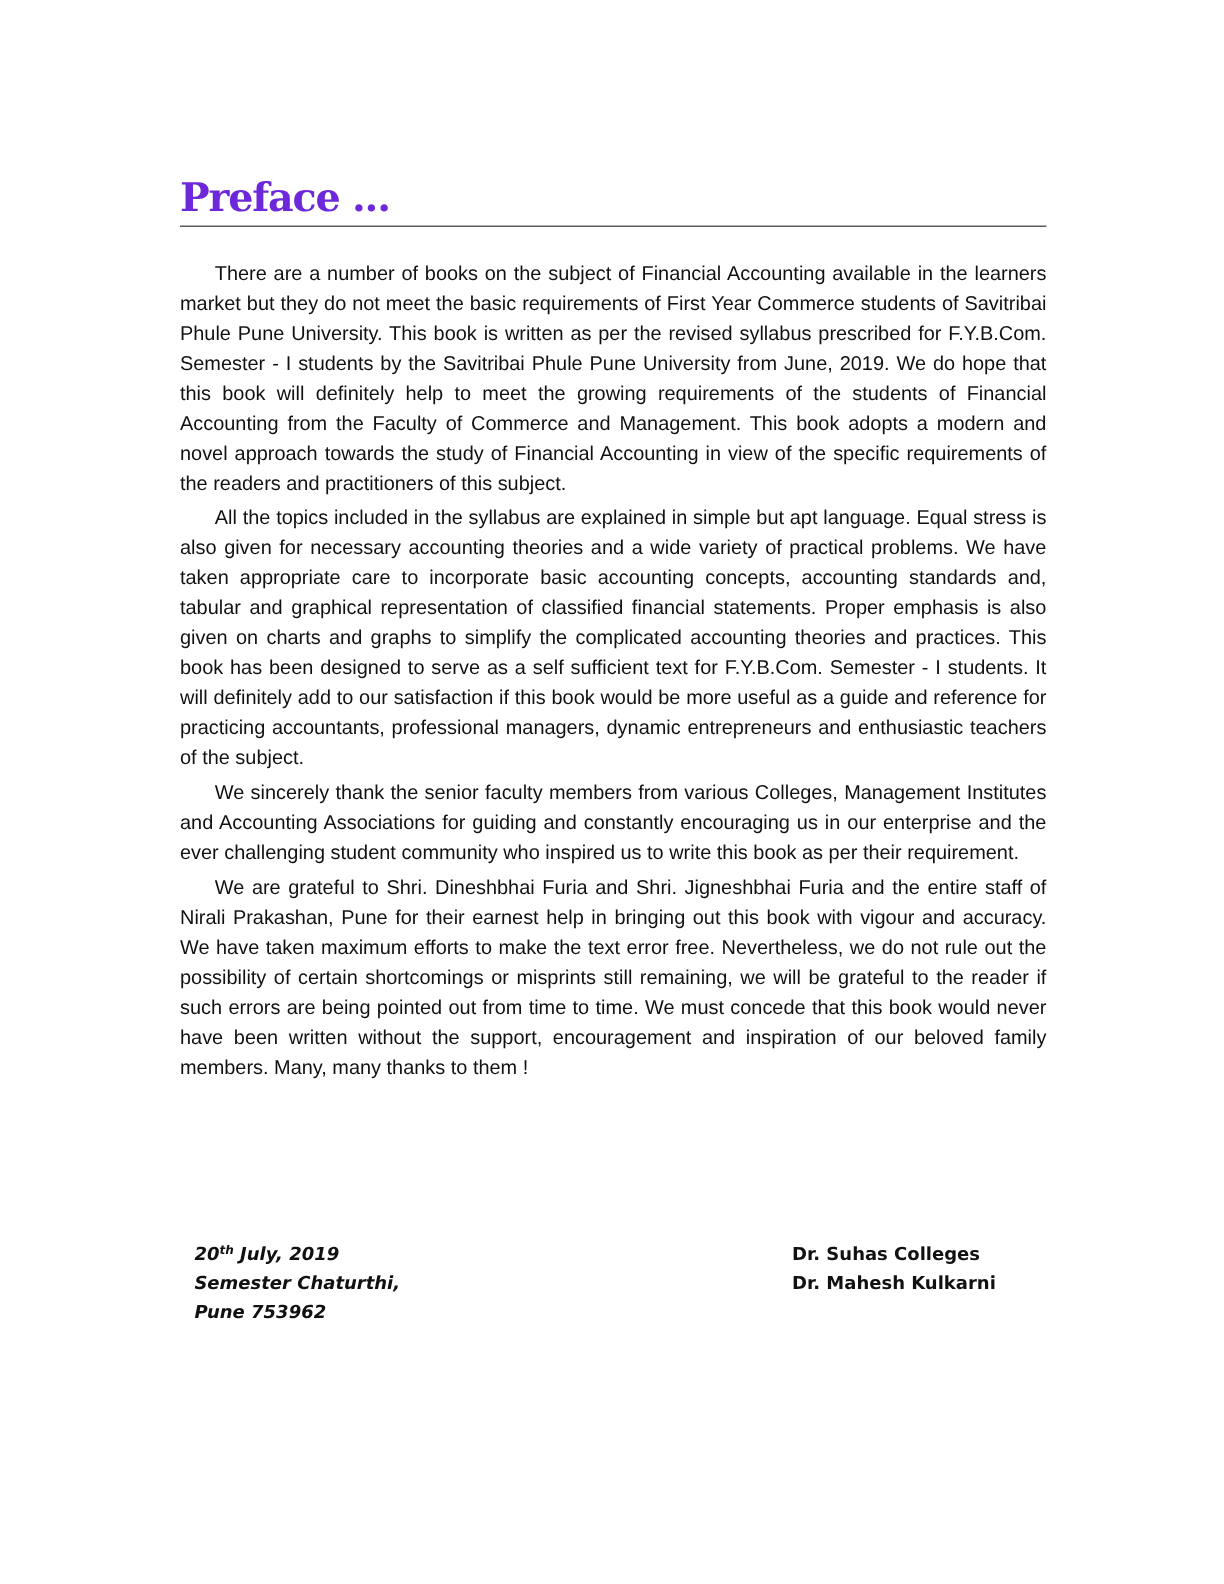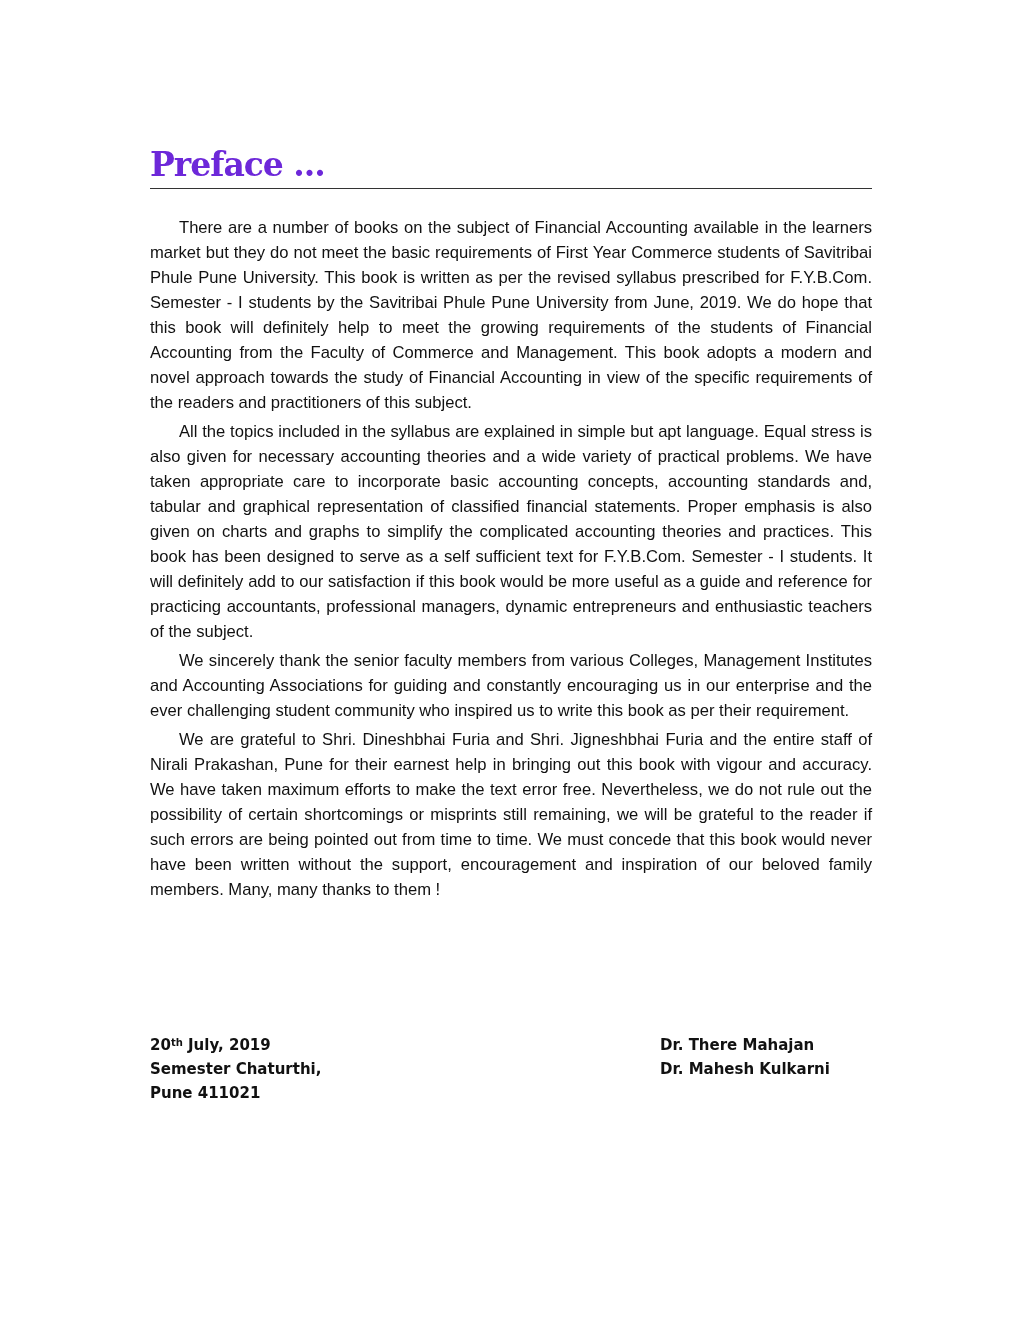--- a/index.html
+++ b/index.html
@@ -7,21 +7,21 @@
   .page { position: absolute; left: 150px; top: 145px; width: 722px; }
   .title {
     font-family: "DejaVu Serif", serif; font-weight: bold; font-size: 33px;
     letter-spacing: -1px; line-height: 40px; height: 41px; color: #6d28d9;
   }
   .rule { height: 0; border-top: 1.5px solid #333; margin-top: 2px; margin-bottom: 26px; }
   .body-text { font-family: "Liberation Sans", sans-serif; font-size: 16.6px; line-height: 25px; }
   .para { text-align: justify; text-indent: 29px; margin: 0 0 4px 0; }
   .sign { position: absolute; top: 1033px; left: 150px; width: 722px;
           font-family: "DejaVu Sans", sans-serif; font-weight: bold; font-size: 15px; line-height: 24px; }
-  .sign-left { position: absolute; left: 0; top: 0; }
+  .sign-left { position: absolute; left: 12px; top: 0; font-style: italic; }
   .sign-right { position: absolute; left: 510px; top: 0; }
   sup { font-size: 10px; vertical-align: top; position: relative; top: -2px; }
 </style>
 </head>
 <body>
 
 <div class="page">
   <div class="title">Preface ...</div>
   <div class="rule"></div>
   <div class="body-text">
@@ -29,19 +29,19 @@
     <p class="para">All the topics included in the syllabus are explained in simple but apt language. Equal stress is also given for necessary accounting theories and a wide variety of practical problems. We have taken appropriate care to incorporate basic accounting concepts, accounting standards and, tabular and graphical representation of classified financial statements. Proper emphasis is also given on charts and graphs to simplify the complicated accounting theories and practices. This book has been designed to serve as a self sufficient text for F.Y.B.Com. Semester - I students. It will definitely add to our satisfaction if this book would be more useful as a guide and reference for practicing accountants, professional managers, dynamic entrepreneurs and enthusiastic teachers of the subject.</p>
     <p class="para">We sincerely thank the senior faculty members from various Colleges, Management Institutes and Accounting Associations for guiding and constantly encouraging us in our enterprise and the ever challenging student community who inspired us to write this book as per their requirement.</p>
     <p class="para">We are grateful to Shri. Dineshbhai Furia and Shri. Jigneshbhai Furia and the entire staff of Nirali Prakashan, Pune for their earnest help in bringing out this book with vigour and accuracy. We have taken maximum efforts to make the text error free. Nevertheless, we do not rule out the possibility of certain shortcomings or misprints still remaining, we will be grateful to the reader if such errors are being pointed out from time to time. We must concede that this book would never have been written without the support, encouragement and inspiration of our beloved family members. Many, many thanks to them !</p>
   </div>
 </div>
 
 <div class="sign">
   <div class="sign-left">
     <div><span>20</span><sup>th</sup><span> July, 2019</span></div>
     <div>Semester Chaturthi,</div>
-    <div>Pune 411021</div>
+    <div>Pune 753962</div>
   </div>
   <div class="sign-right">
-    <div>Dr. There Mahajan</div>
+    <div>Dr. Suhas Colleges</div>
     <div>Dr. Mahesh Kulkarni</div>
   </div>
 </div>
 
 </body></html>

